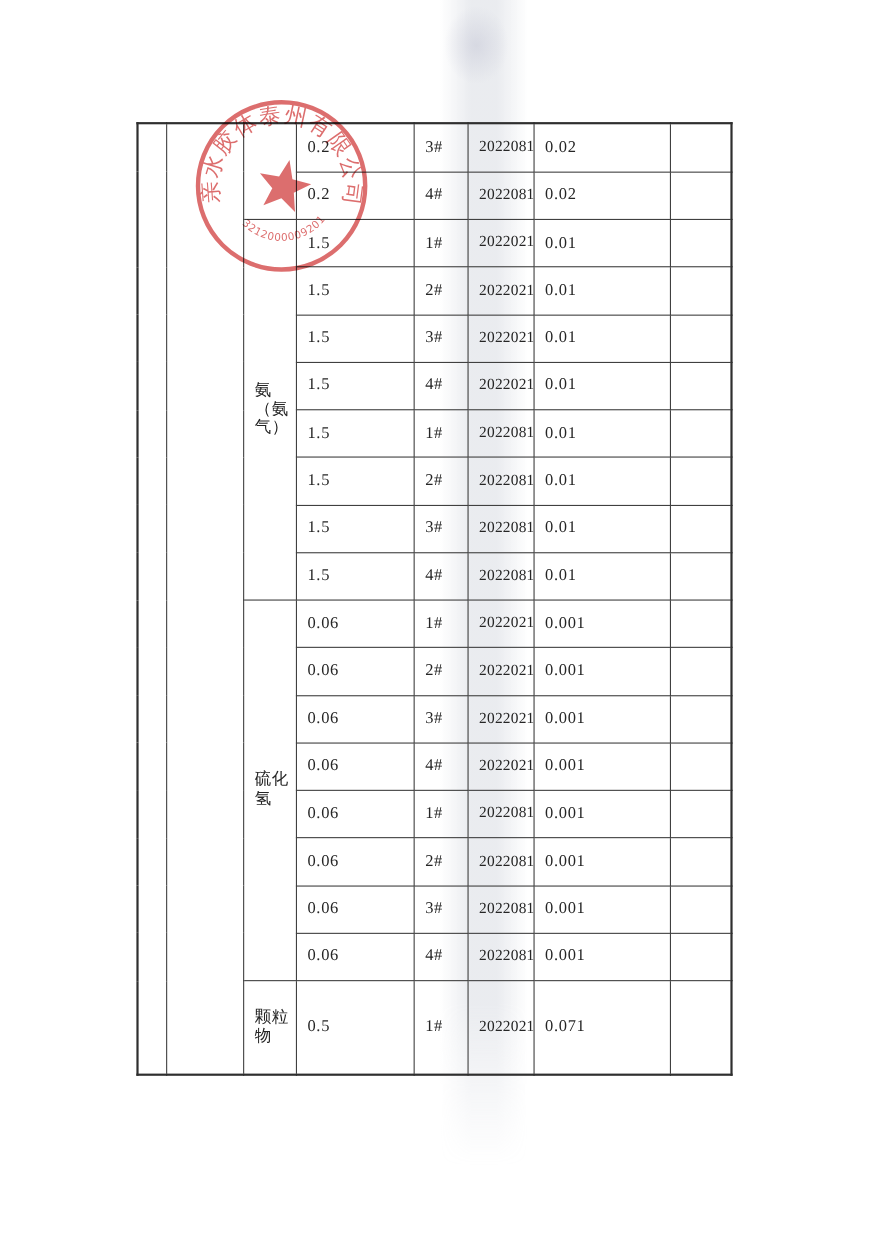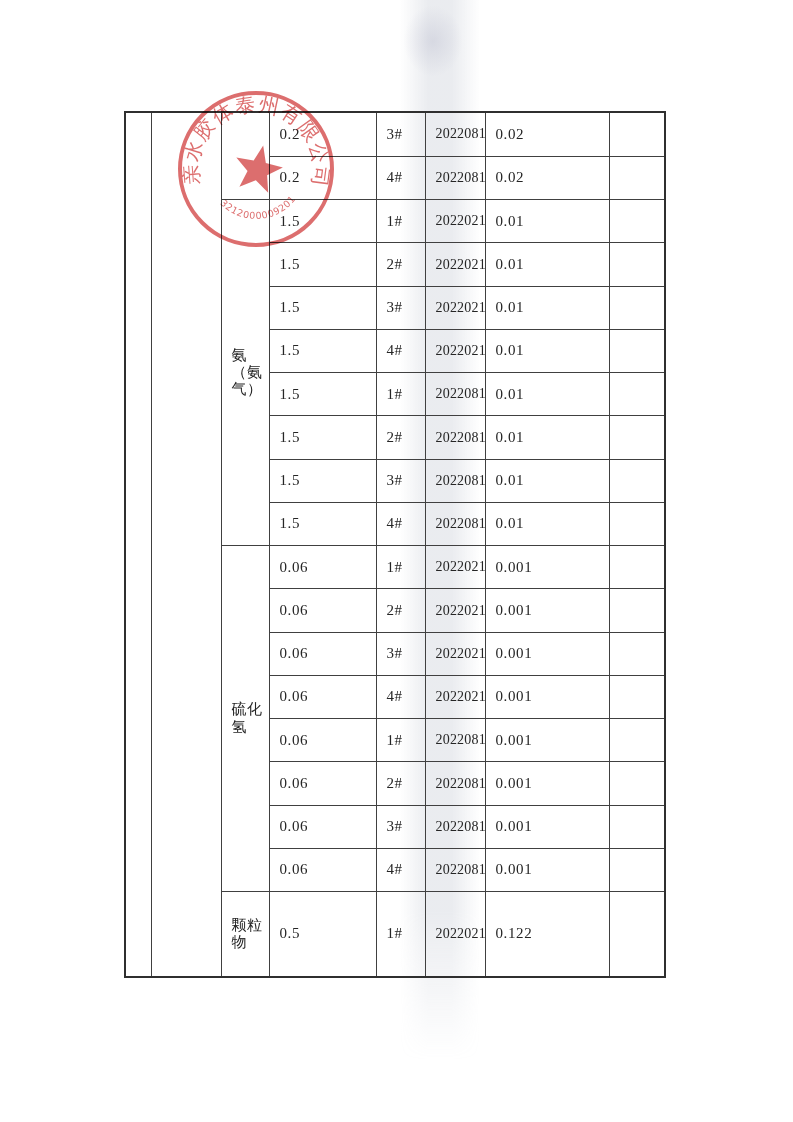--- a/index.html
+++ b/index.html
@@ -208,21 +208,21 @@
           <td class="cell-date">20220816</td>
           <td class="cell-result">0.001</td>
           <td class="cell-remark"></td>
         </tr>
         <tr>
           <td class="cell-param" rowspan="1">颗粒
 物</td>
           <td class="cell-limit">0.5</td>
           <td class="cell-point">1#</td>
           <td class="cell-date">20220215</td>
-          <td class="cell-result">0.122</td>
+          <td class="cell-result">0.071</td>
           <td class="cell-remark"></td>
         </tr>
       </tbody>
   </table>
 
   <svg class="stamp" viewBox="0 0 220 220">
     <circle class="ring" cx="110" cy="110" r="76" stroke="#d85a5a"></circle>
     <polygon points="112,86 118.2,102.5 135.8,103.3 122,114.2 126.7,131.2 112,121.5 97.3,131.2 102,114.2 88.2,103.3 105.8,102.5" transform="rotate(12 112 111)" fill="#d85a5a"></polygon>
     <path id="arcTop" d="M54.5,127 A58,58 0 1 1 165.5,127" fill="none"></path>
     <path id="arcBottom" d="M70,140 A50,50 0 0 0 150,140" fill="none"></path>

